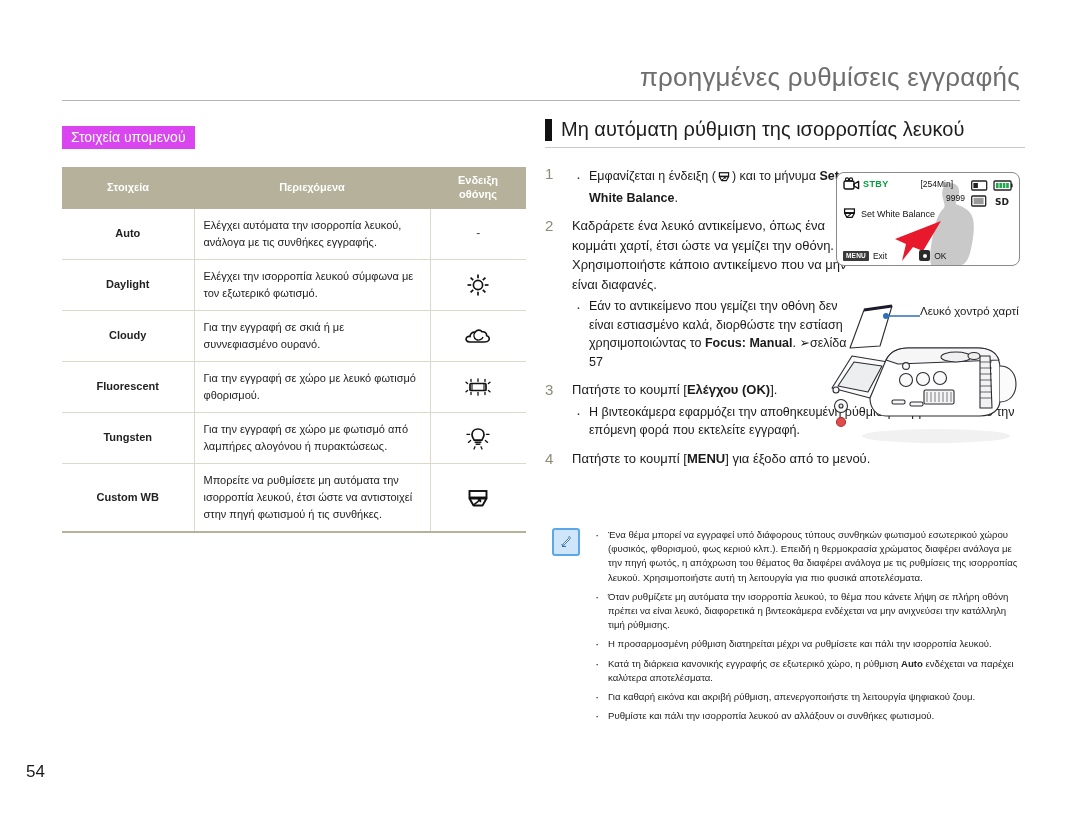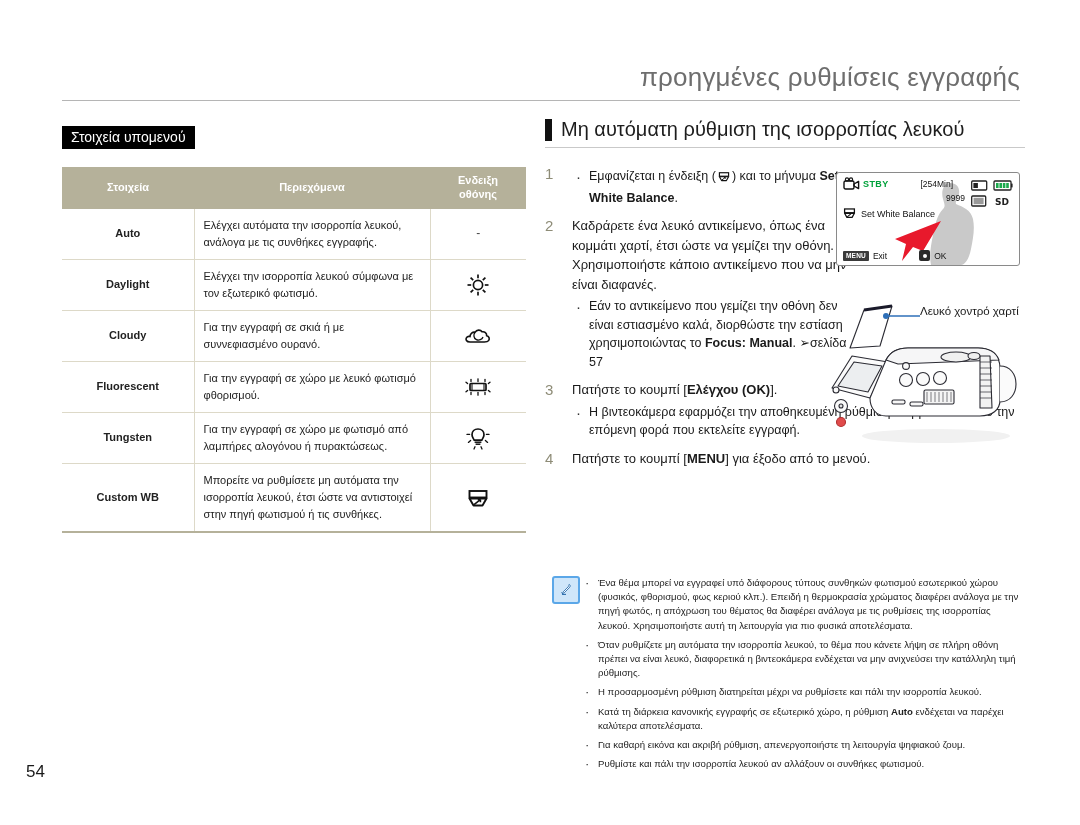--- a/index.html
+++ b/index.html
@@ -39,21 +39,21 @@
 
   
   .left-col {
     position: absolute;
     left: 62px;
     top: 126px;
     width: 450px;
   }
   .submenu-tag {
     display: inline-block;
-    background: #000000;
+    background: #d946ef;
     color: #ffffff;
     font-size: 14px;
     padding: 4px 9px 5px 9px;
     line-height: 1;
   }
 
   table.wb-table {
     border-collapse: collapse;
     width: 440px;
     margin-top: 18px;
@@ -177,21 +177,21 @@
   }
 
   
   .lcd {
     position: absolute;
     left: 836px;
     top: 172px;
     width: 182px;
     height: 92px;
     border: 1px solid #8a8a8a;
-    border-radius: 3px;
+    border-radius: 8px;
     background: #ffffff;
     overflow: hidden;
   }
   .lcd-silhouette {
     position: absolute;
     right: 36px;
     top: 6px;
     width: 66px;
     height: 86px;
   }
@@ -278,23 +278,24 @@
     top: 305px;
     font-size: 11.5px;
     color: #1a1a1a;
     white-space: nowrap;
   }
 
   
   .notes {
     position: absolute;
     left: 552px;
-    top: 576px;
+    top: 528px;
     width: 472px;
     display: flex;
+    gap: 10px;
   }
   .note-icon {
     flex: 0 0 24px;
     width: 24px; height: 24px;
     border: 2px solid #5ba7e8;
     border-radius: 3px;
     background: #cfe6fa;
     display: flex;
     align-items: center;
     justify-content: center;

